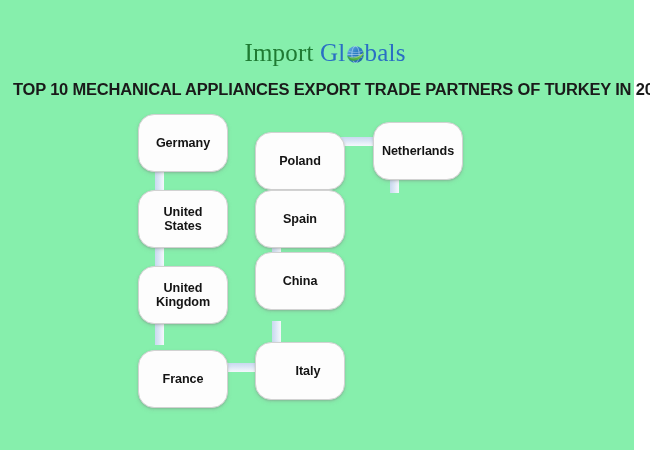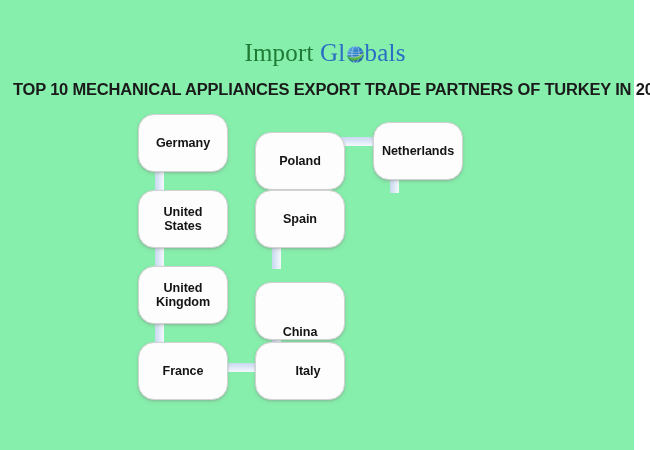--- a/index.html
+++ b/index.html
@@ -173,31 +173,31 @@
       <span class="node-label">Germany</span>
     </div>
     <div class="node" style="left:138px; top:190px;">
       <span class="node-label">United
 States</span>
     </div>
     <div class="node" style="left:138px; top:266px;">
       <span class="node-label">United
 Kingdom</span>
     </div>
-    <div class="node" style="left:138px; top:342px;">
+    <div class="node" style="left:138px; top:350px;">
       <span class="node-label">France</span>
     </div>
 
     <div class="node" style="left:255px; top:132px;">
       <span class="node-label">Poland</span>
     </div>
     <div class="node" style="left:255px; top:190px;">
       <span class="node-label">Spain</span>
     </div>
-    <div class="node" style="left:255px; top:282px;align-items:flex-end;">
+    <div class="node" style="left:255px; top:252px;">
       <span class="node-label">China</span>
     </div>
     <div class="node" style="left:255px; top:342px;padding-left:16px;">
       <span class="node-label">Italy</span>
     </div>
 
     <div class="node" style="left:373px; top:114px;margin-top:8px;">
       <span class="node-label">Netherlands</span>
     </div>
 

